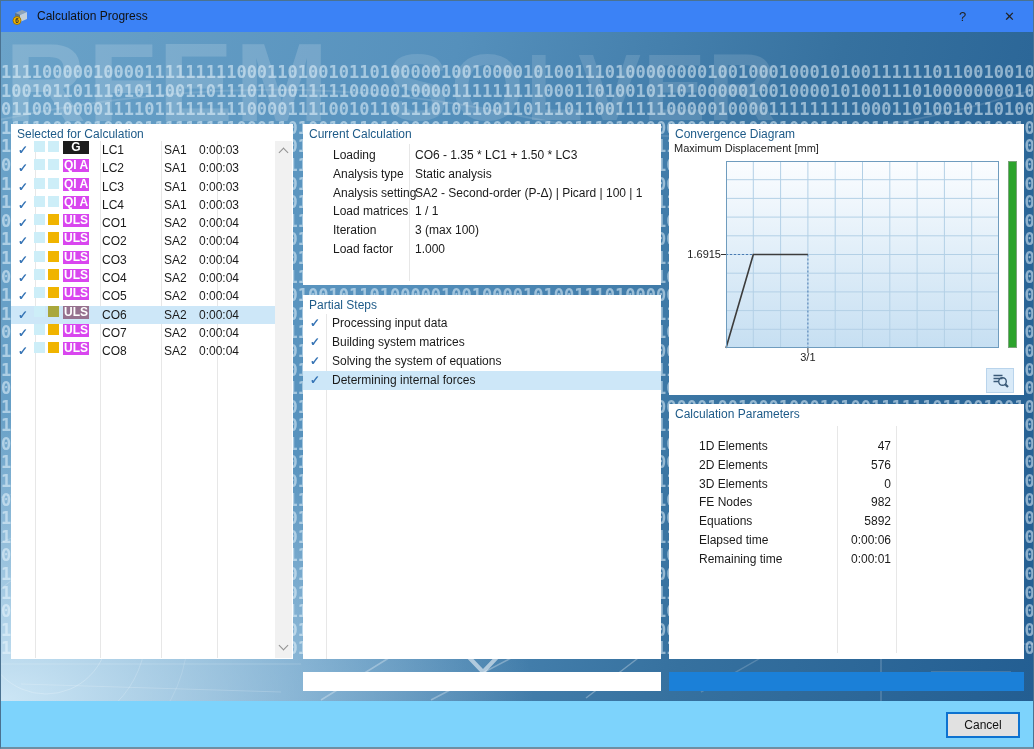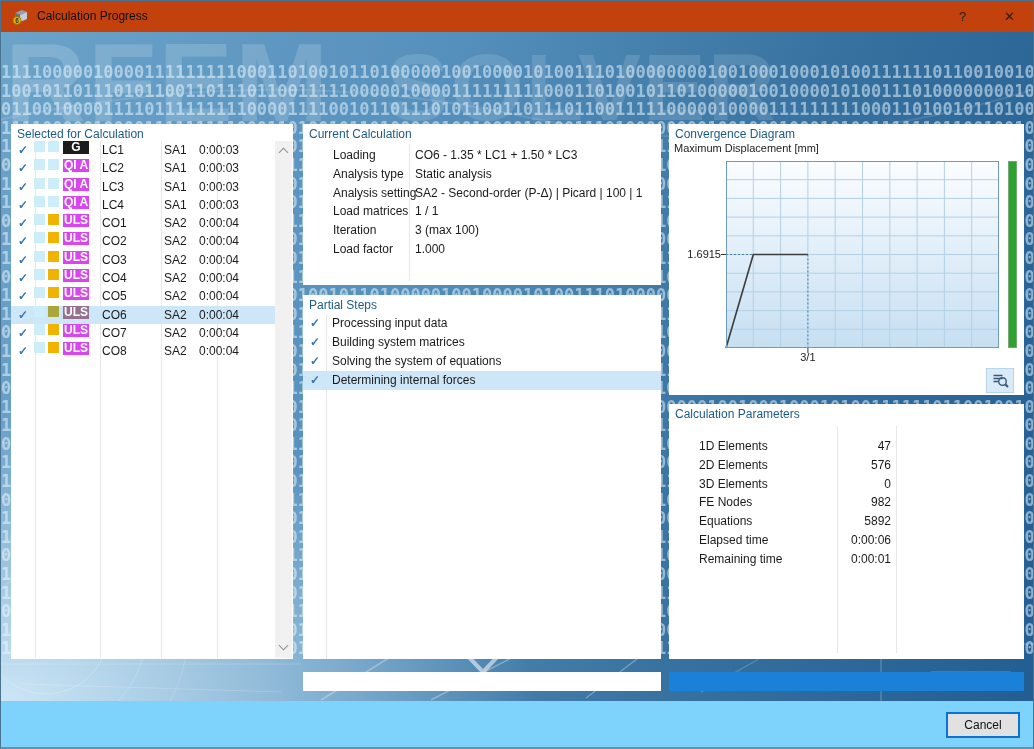--- a/index.html
+++ b/index.html
@@ -1,21 +1,21 @@
 <!DOCTYPE html>
 <html><head>
 <meta charset="utf-8">
 <style>
   * { margin:0; padding:0; box-sizing:border-box; }
   body { background:#888; font-family:"Liberation Sans",sans-serif; }
   .window{ position:relative; width:1034px; height:749px; background:#fff;
     border:1px solid #4a7291; border-bottom:2px solid #6e8fa3; overflow:hidden;
     font-family:"Liberation Sans",sans-serif; }
   
-  .titlebar{ position:absolute; left:0; top:0; right:0; height:31px; background:#c2410c; z-index:30; }
+  .titlebar{ position:absolute; left:0; top:0; right:0; height:31px; background:#3b82f6; z-index:30; }
   .app-icon{ position:absolute; left:10px; top:6px; width:19px; height:19px; }
   .win-title{ position:absolute; left:36px; top:8px; font-size:12px; color:#111; }
   .tb-btn{ position:absolute; top:0; width:47px; height:31px; line-height:31px;
     text-align:center; font-size:13px; color:#222; cursor:pointer; }
   .tb-btn.help{ right:47px; }
   .tb-btn.close{ right:0; }
   
   .content{ position:absolute; left:0; top:31px; right:0; height:669px; overflow:hidden;
     background:
       radial-gradient(ellipse 860px 470px at 0% 100%, rgba(210,234,248,.95), rgba(210,234,248,0) 62%),

